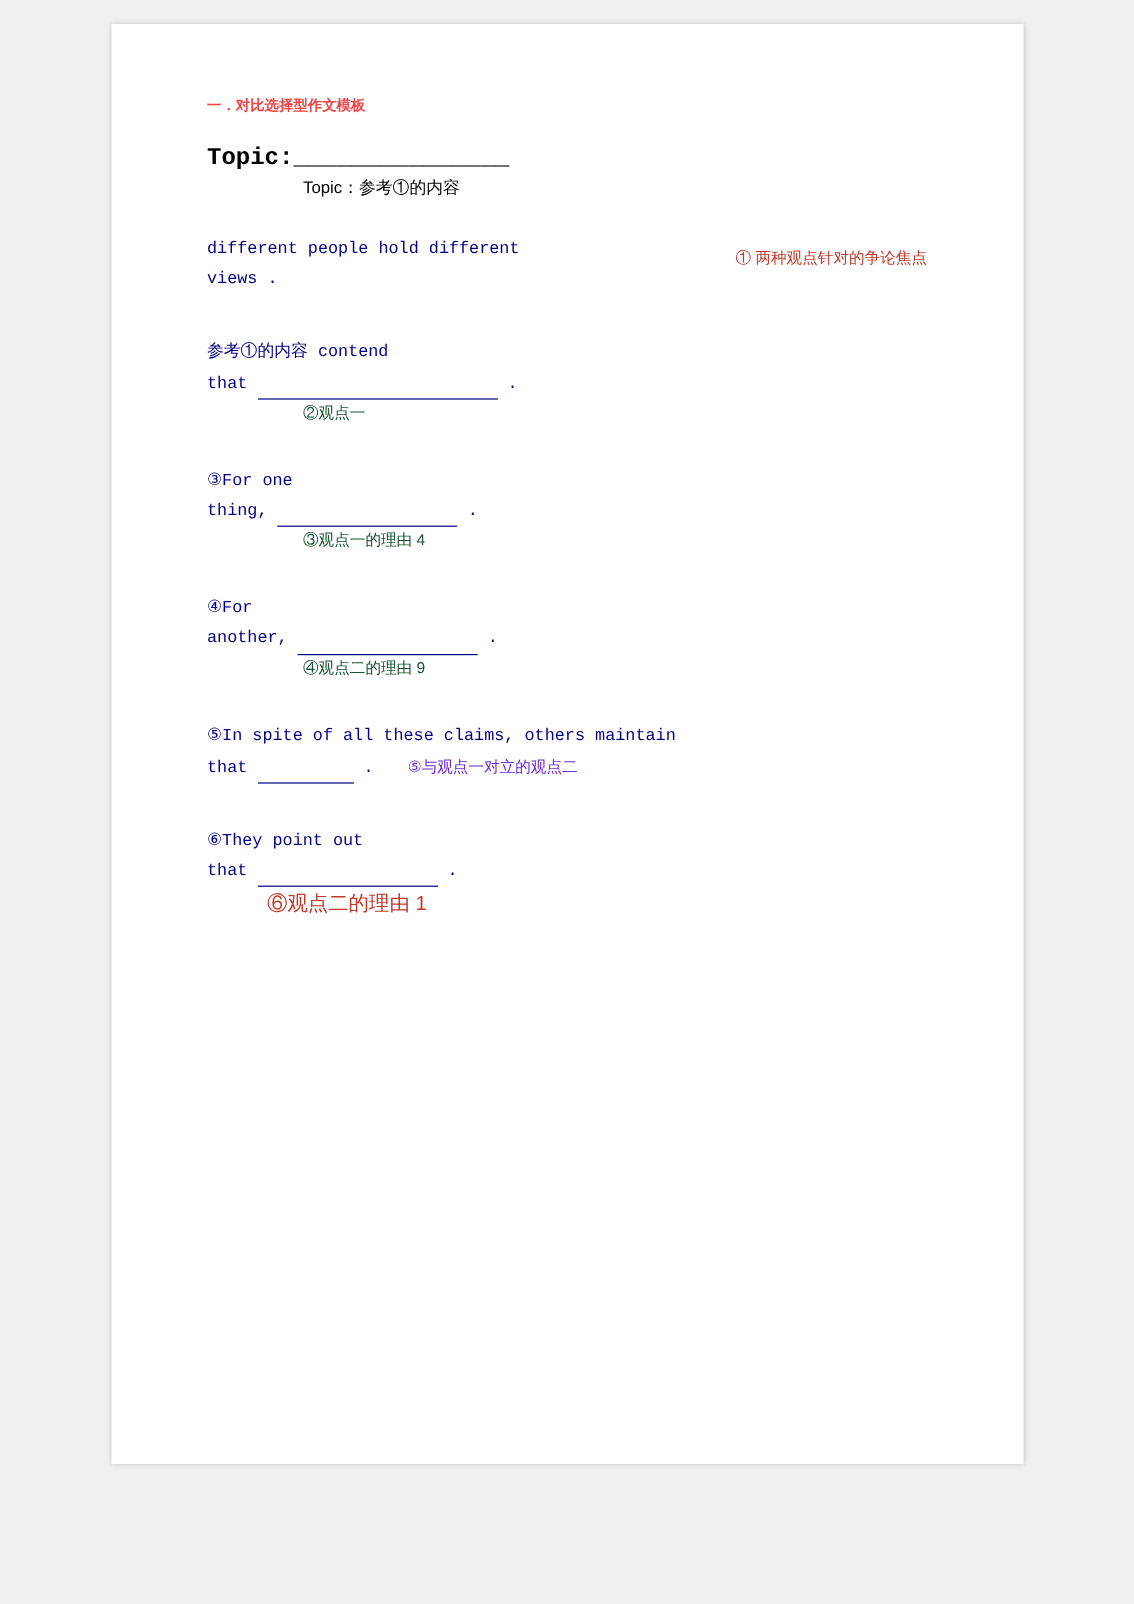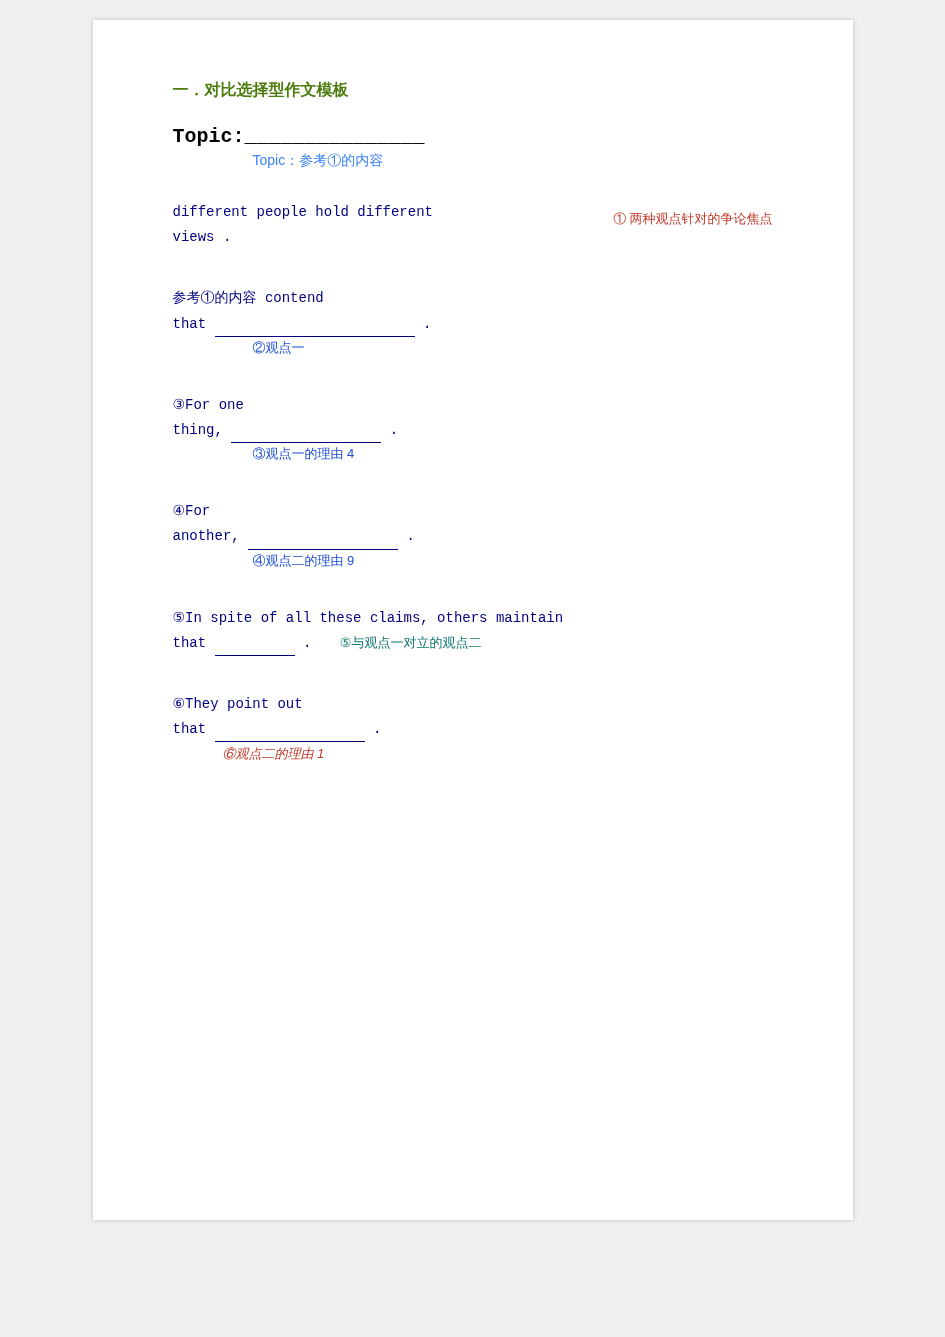--- a/index.html
+++ b/index.html
@@ -15,36 +15,36 @@
       padding: 20px;
     }
     .page {
       background-color: #ffffff;
       width: 760px;
       min-height: 1200px;
       padding: 60px 80px;
       box-shadow: 0 0 5px rgba(0,0,0,0.2);
     }
     .section-title {
-      font-size: 16px;
+      font-size: 12px;
       font-weight: bold;
-      color: #4d7c0f;
+      color: #ef4444;
       margin-bottom: 24px;
       font-family: Liberation Mono, monospace;
     }
     .topic-line {
       font-size: 20px;
       font-weight: bold;
       color: #000;
       font-family: 'Courier New', monospace;
       margin-bottom: 4px;
     }
     .topic-hint {
       font-size: 14px;
-      color: #3b82f6;
+      color: #000000;
       margin-left: 80px;
       margin-bottom: 30px;
       font-family: Arial, sans-serif;
     }
     .template-block {
       margin-bottom: 36px;
       position: relative;
     }
     .template-text {
       font-family: 'Courier New', monospace;
@@ -67,38 +67,37 @@
     }
     .template-text .blank-medium {
       min-width: 150px;
     }
     .hint-label {
       font-size: 13px;
       color: #c0392b;
       position: absolute;
       right: 0;
       top: 10px;
-      font-family: Liberation Serif, serif;
+      font-family: Liberation Sans, sans-serif;
     }
     .hint-below {
       font-size: 13px;
-      color: #1d4ed8;
+      color: #14532d;
       margin-left: 80px;
       margin-top: 2px;
       font-family: Arial, sans-serif;
     }
     .hint-below-red {
-      font-size: 13px;
+      font-size: 17px;
       color: #c0392b;
       font-family: Arial, sans-serif;
-      font-style: italic;
     }
     .inline-hint {
       font-size: 13px;
-      color: #0f766e;
+      color: #6d28d9;
       font-family: Arial, sans-serif;
       margin-left: 20px;
     }
   </style>
 </head>
 <body>
 
 <div class="page">
 
   <div class="section-title">一．对比选择型作文模板</div>

